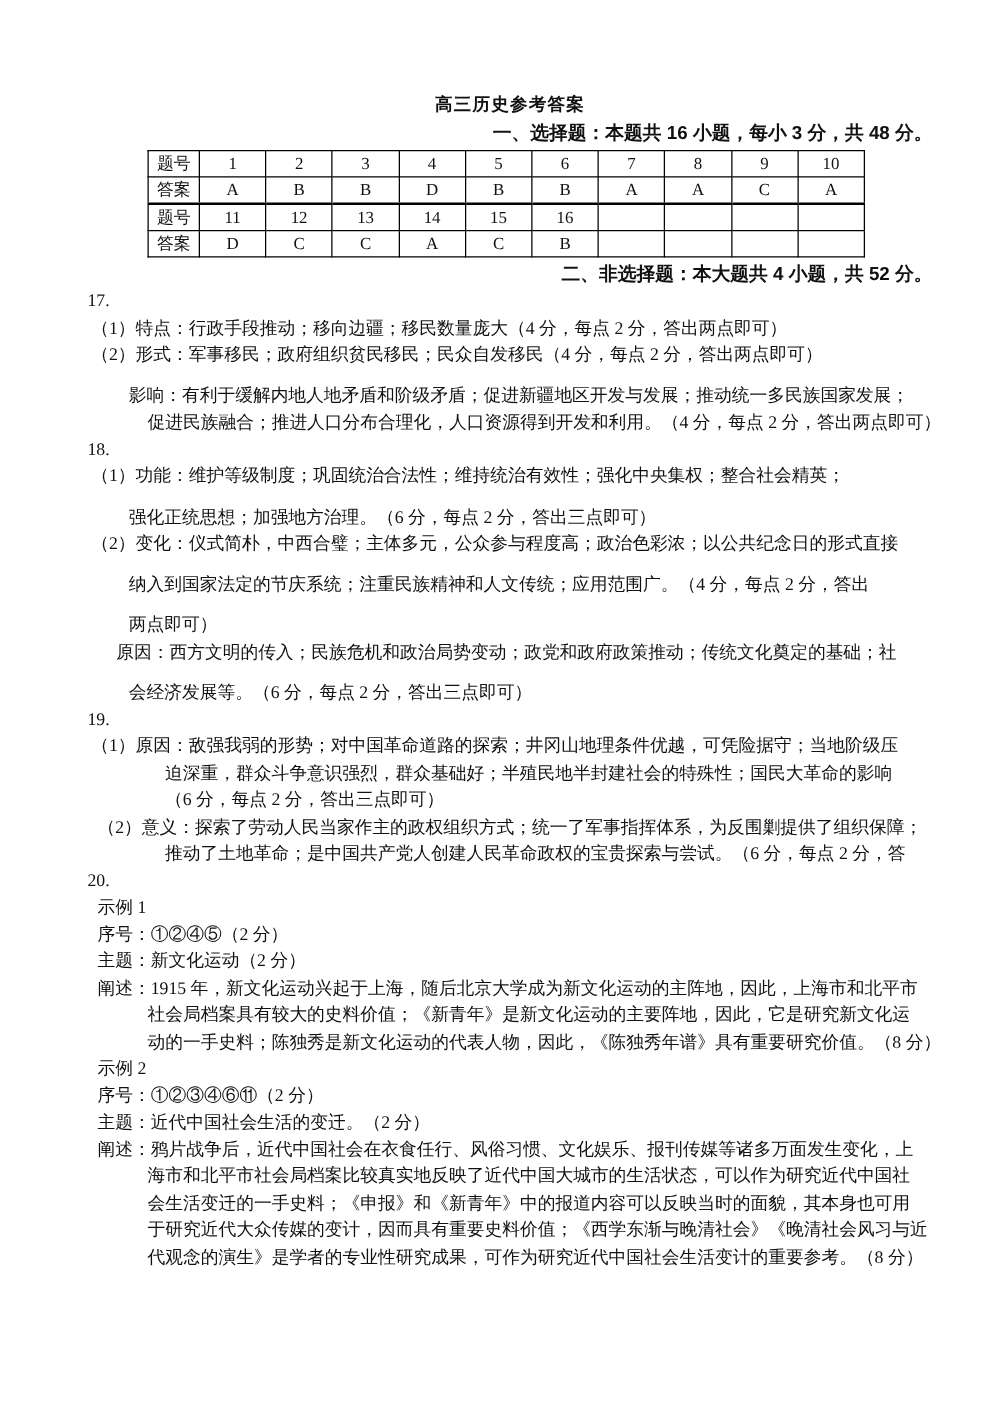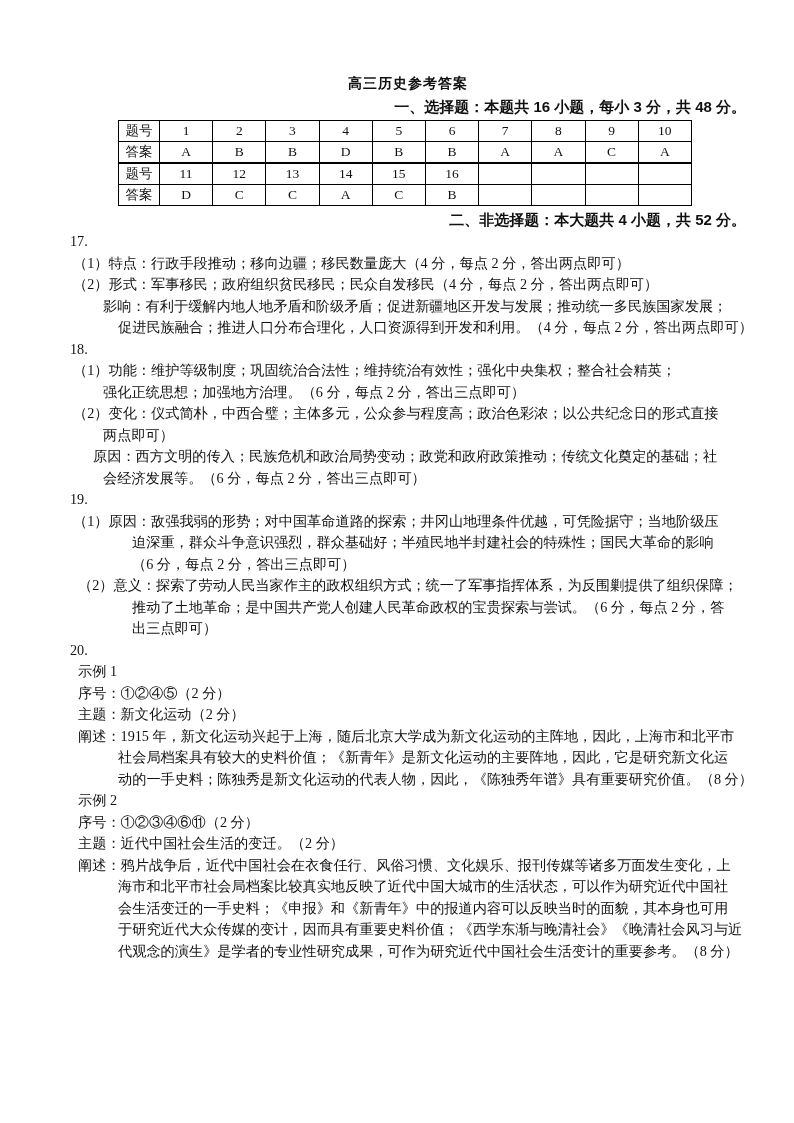--- a/index.html
+++ b/index.html
@@ -52,21 +52,21 @@
   table.anstab td.hd { width: 40px; margin-top: 20px; }
   .line {
     font-size: 14.2px;
     line-height: 21.5px;
     white-space: nowrap;
   }
   .i0  { padding-left: 0; }
   .iA  { padding-left: 3px; }
   .iB  { padding-left: 8px; }
   .i23 { padding-left: 23px; }
-  .i33 { padding-left: 33px; }
+  .i33 { padding-left: 33px; margin-top: 11px; }
   .i48 { padding-left: 48px; }
   .i62 { padding-left: 62px; }
 </style>
 </head>
 <body>
 
 <div class="page">
 
   <div class="title">高三历史参考答案</div>
 
@@ -137,33 +137,33 @@
     <div class="line iA">（2）形式：军事移民；政府组织贫民移民；民众自发移民（4 分，每点 2 分，答出两点即可）</div>
     <div class="line i33">影响：有利于缓解内地人地矛盾和阶级矛盾；促进新疆地区开发与发展；推动统一多民族国家发展；</div>
     <div class="line i48">促进民族融合；推进人口分布合理化，人口资源得到开发和利用。（4 分，每点 2 分，答出两点即可）</div>
   </div>
 
   <div>
     <div class="line i0">18.</div>
     <div class="line iA">（1）功能：维护等级制度；巩固统治合法性；维持统治有效性；强化中央集权；整合社会精英；</div>
     <div class="line i33">强化正统思想；加强地方治理。（6 分，每点 2 分，答出三点即可）</div>
     <div class="line iA">（2）变化：仪式简朴，中西合璧；主体多元，公众参与程度高；政治色彩浓；以公共纪念日的形式直接</div>
+    <div class="line i33">纳入到国家法定的节庆系统；注重民族精神和人文传统；应用范围广。（4 分，每点 2 分，答出</div>
     <div class="line i33">两点即可）</div>
     <div class="line i23">原因：西方文明的传入；民族危机和政治局势变动；政党和政府政策推动；传统文化奠定的基础；社</div>
     <div class="line i33">会经济发展等。（6 分，每点 2 分，答出三点即可）</div>
   </div>
 
   <div>
     <div class="line i0">19.</div>
     <div class="line iA">（1）原因：敌强我弱的形势；对中国革命道路的探索；井冈山地理条件优越，可凭险据守；当地阶级压</div>
     <div class="line i62">迫深重，群众斗争意识强烈，群众基础好；半殖民地半封建社会的特殊性；国民大革命的影响</div>
     <div class="line i62">（6 分，每点 2 分，答出三点即可）</div>
     <div class="line iB">（2）意义：探索了劳动人民当家作主的政权组织方式；统一了军事指挥体系，为反围剿提供了组织保障；</div>
     <div class="line i62">推动了土地革命；是中国共产党人创建人民革命政权的宝贵探索与尝试。（6 分，每点 2 分，答</div>
-    <div class="line i62">出三点即可）</div>
   </div>
 
   <div>
     <div class="line i0">20.</div>
     <div class="line iB">示例 1</div>
     <div class="line iB">序号：①②④⑤（2 分）</div>
     <div class="line iB">主题：新文化运动（2 分）</div>
     <div class="line iB">阐述：1915 年，新文化运动兴起于上海，随后北京大学成为新文化运动的主阵地，因此，上海市和北平市</div>
     <div class="line i48">社会局档案具有较大的史料价值；《新青年》是新文化运动的主要阵地，因此，它是研究新文化运</div>
     <div class="line i48">动的一手史料；陈独秀是新文化运动的代表人物，因此，《陈独秀年谱》具有重要研究价值。（8 分）</div>

